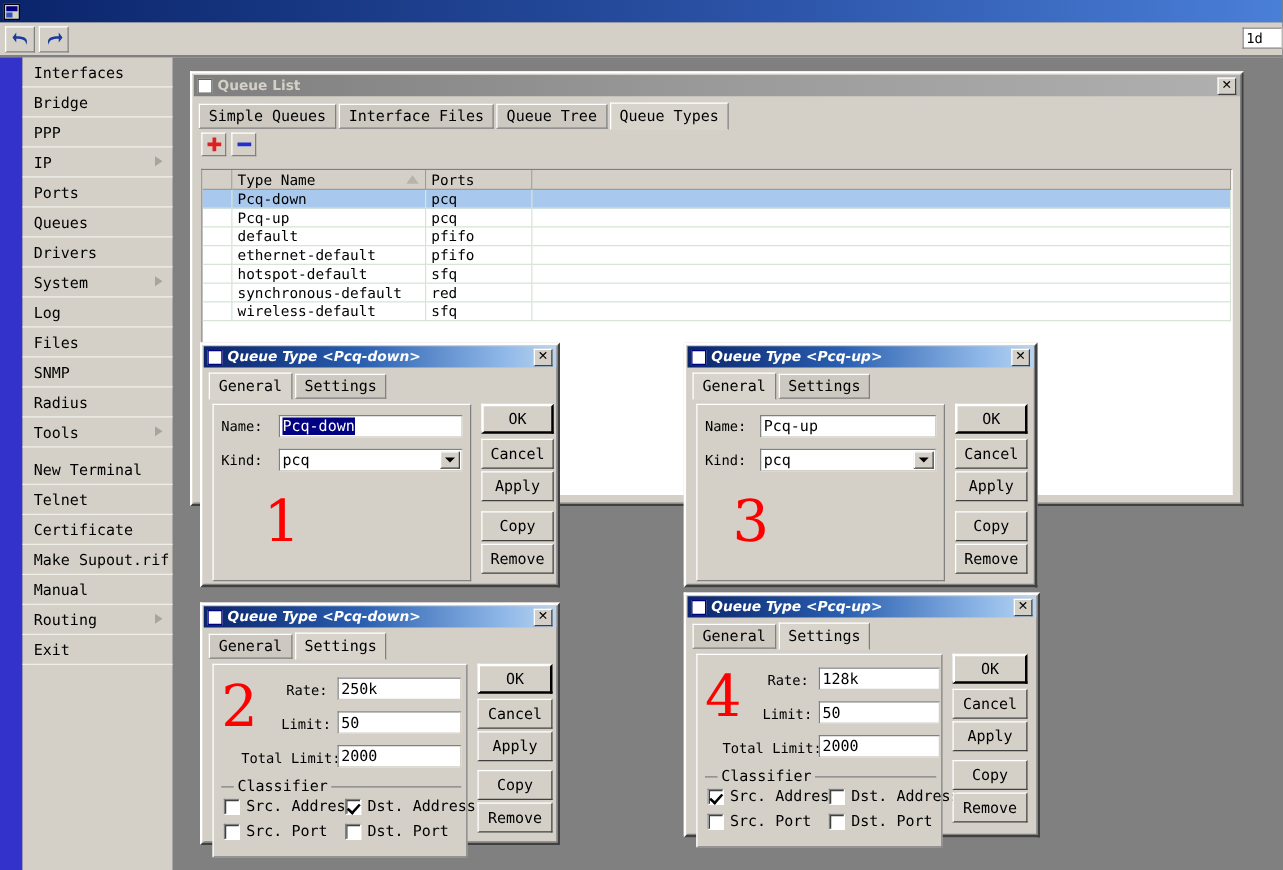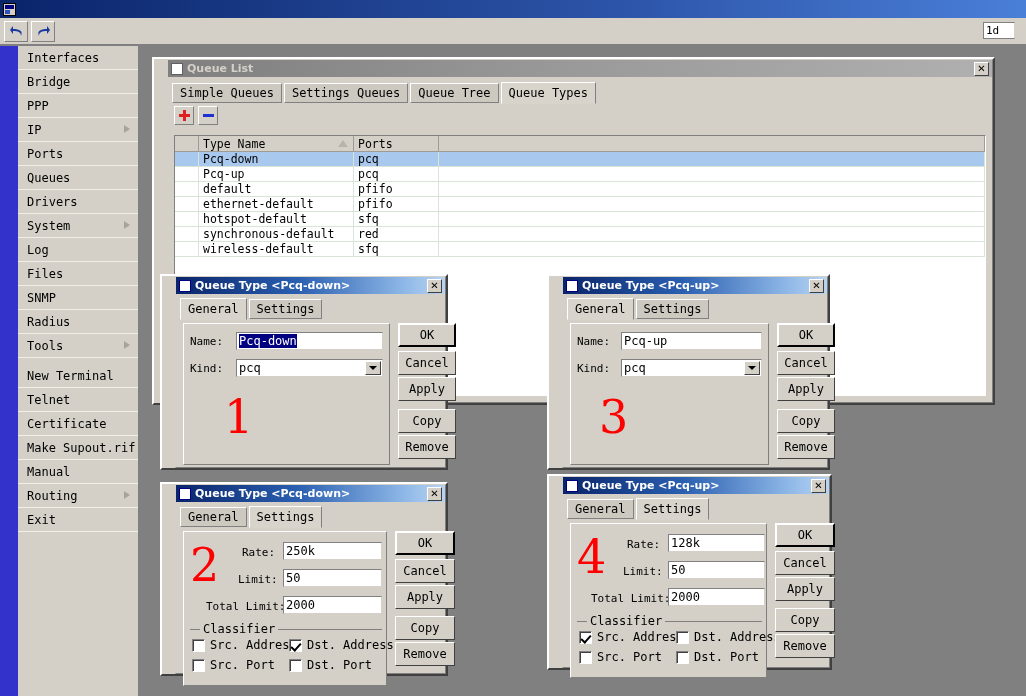--- a/index.html
+++ b/index.html
@@ -65,21 +65,21 @@
     border: 1px solid #d4d0c8;
     box-sizing: border-box;
     display: flex; align-items: center; justify-content: center;
     cursor: pointer;
   }
   .tb-btn:first-child { left: 4px; }
   .tb-btn.redo { left: 31px; }
   .tb-btn { border-top-color:#ffffff; border-left-color:#ffffff; border-right-color:#808080; border-bottom-color:#808080; }
 
   .tb-right-field {
-    position: absolute; right: 11px; top: 4px;
+    position: absolute; right: 0; top: 4px;
     width: 32px; height: 17px;
     background: #ffffff;
     border: 1px solid #808080;
     border-right-color: #d4d0c8;
     box-sizing: border-box;
     font-size: 11px;
     padding: 1px 2px;
     color: #000;
     overflow: hidden;
     white-space: nowrap;
@@ -131,34 +131,34 @@
   }
   .win-inner {
     border: 1px solid;
     border-top-color: #d4d0c8;
     border-left-color: #d4d0c8;
     border-right-color: #808080;
     border-bottom-color: #808080;
     height: 100%;
     box-sizing: border-box;
     position: relative;
-    margin-left: 13px;
   }
   .win-title {
     height: 17px;
     display: flex; align-items: center;
     padding-left: 3px;
     color: #fff;
     font-family: "DejaVu Sans", sans-serif;
     font-weight: bold;
     font-size: 11px;
     box-sizing: border-box;
   }
   .win-title.active {
     background: linear-gradient(to right, #0a246a 0%, #2a5fb0 45%, #8fb8e8 85%, #b8d4f0 100%);
+    font-style: italic;
   }
   .win-title.inactive {
     background: linear-gradient(to right, #7f7f7f 0%, #9a9a9a 50%, #b0b0b0 100%);
     color: #d4d0c8;
   }
   .win-ico {
     width: 12px; height: 12px;
     background: #ffffff;
     border: 1px solid #000080;
     box-sizing: border-box;
@@ -523,21 +523,21 @@
   <div class="win" style="left:152px; top:57px; width:843px; height:348px;">
     <div class="win-inner">
       <div class="win-title inactive">
         <span class="win-ico"></span>
         <span>Queue List</span>
         <span class="win-close">✕</span>
       </div>
 
       <div class="tabrow" style="margin-top:5px;">
         <div class="tab">Simple Queues</div>
-        <div class="tab">Settings Queues</div>
+        <div class="tab">Interface Files</div>
         <div class="tab">Queue Tree</div>
         <div class="tab selected">Queue Types</div>
       </div>
 
       <div class="ql-toolbar">
         <div class="ql-btn">
           <span class="plus-ico"></span>
         </div>
         <div class="ql-btn">
           <span class="minus-ico"></span>

